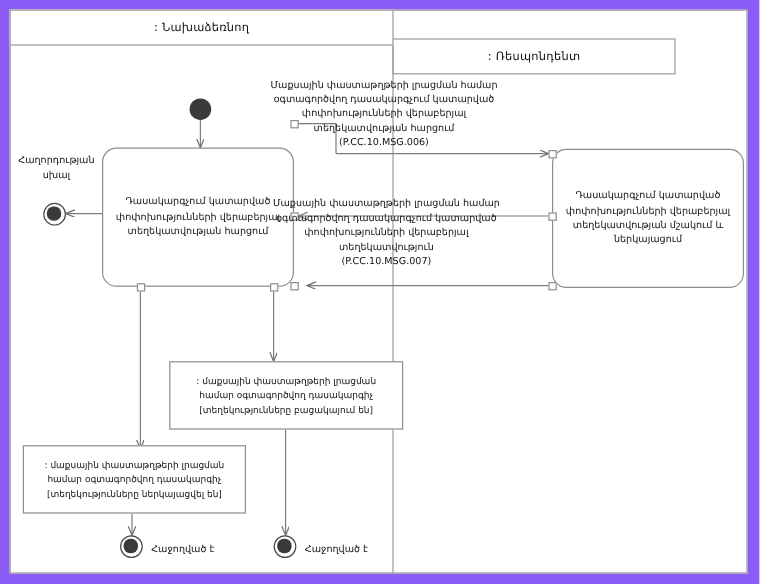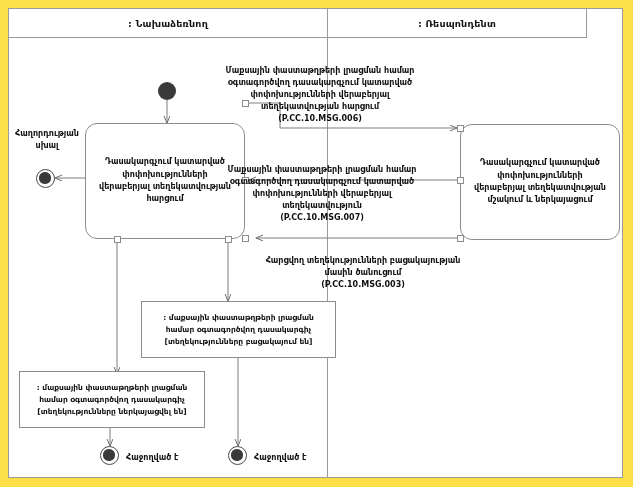--- a/index.html
+++ b/index.html
@@ -7,23 +7,22 @@
     padding: 0;
     background: #ffffff;
   }
   body {
     font-family: "DejaVu Sans", "Liberation Sans", sans-serif;
   }
   #canvas {
     position: relative;
     width: 633px;
     height: 487px;
-    background: #fde047;
+    background: #8b5cf6;
     overflow: hidden;
-    font-weight: bold;
   }
   
   .frame {
     position: absolute;
     left: 8px;
     top: 8px;
     width: 615px;
     height: 470px;
     border: 1px solid #9a9a9a;
     box-sizing: border-box;
@@ -38,21 +37,21 @@
     box-sizing: border-box;
     background: #fff;
     display: flex;
     align-items: center;
     justify-content: center;
     font-size: 9.5px;
     color: #111;
     letter-spacing: 0.2px;
   }
   .lane-head.left  { left: 8px;   width: 320px; }
-  .lane-head.right { left: 327px; width: 260px; }
+  .lane-head.right { left: 327px; width: 236px; margin-top: 24px; }
   
   .lane-divider {
     position: absolute;
     left: 327px;
     top: 38px;
     width: 1px;
     height: 440px;
     background: #9a9a9a;
   }
   
@@ -215,24 +214,20 @@
   <div class="label" style="left:222px; top:53px; width:196px;">
     <span>Մաքսային փաստաթղթերի լրացման համար օգտագործվող դասակարգչում կատարված փոփոխությունների վերաբերյալ տեղեկատվության հարցում</span>
     <span>(P.CC.10.MSG.006)</span>
   </div>
 
   <div class="label" style="left:224px; top:152px; width:196px;">
     <span>Մաքսային փաստաթղթերի լրացման համար օգտագործվող դասակարգչում կատարված փոփոխությունների վերաբերյալ տեղեկատվություն</span>
     <span>(P.CC.10.MSG.007)</span>
   </div>
 
-  <div class="label" style="left:258px; top:243px; width:210px;">
-    <span>Հարցվող տեղեկությունների բացակայության մասին ծանուցում</span>
-    <span>(P.CC.10.MSG.003)</span>
-  </div>
 
   <div class="note" style="left:141px; top:301px; width:195px; height:57px;">
     <span>: մաքսային փաստաթղթերի լրացման համար օգտագործվող դասակարգիչ [տեղեկությունները բացակայում են]</span>
   </div>
 
   <div class="note" style="left:19px; top:371px; width:186px; height:57px;">
     <span>: մաքսային փաստաթղթերի լրացման համար օգտագործվող դասակարգիչ [տեղեկությունները ներկայացվել են]</span>
   </div>
 
   <div class="final-node" style="left:100px; top:446px;"></div>

